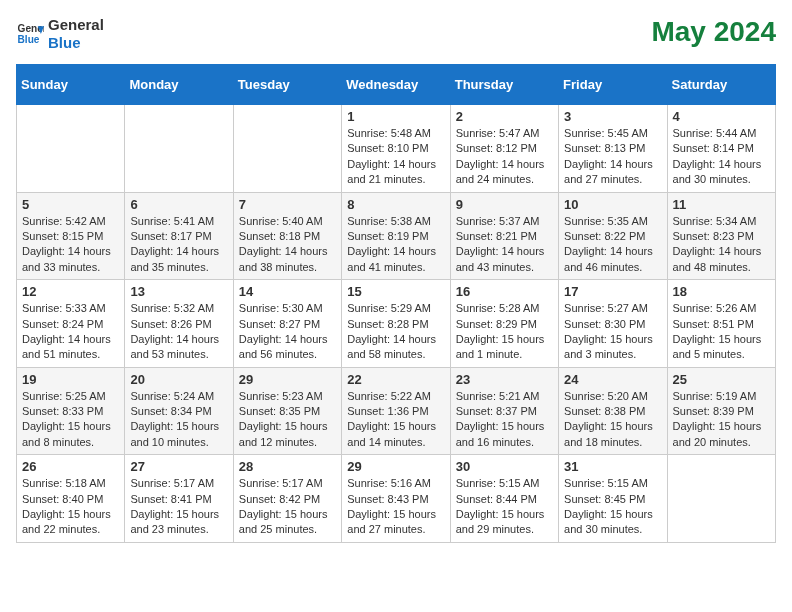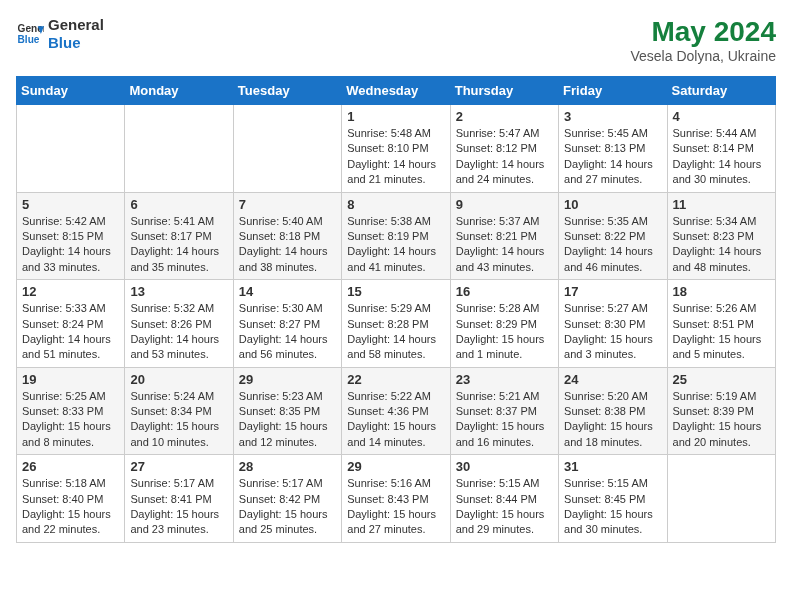--- a/index.html
+++ b/index.html
@@ -40,21 +40,21 @@
     table {
       width: 100%;
       border-collapse: collapse;
       table-layout: fixed;
     }
     thead tr th {
       background-color: #1a73c7;
       color: #fff;
       font-size: 13px;
       font-weight: bold;
-      padding: 6px 4px;
+      padding: 12px 4px;
       text-align: left;
       border: 1px solid #1a73c7;
     }
     tbody tr td {
       vertical-align: top;
       border: 1px solid #ccc;
       padding: 4px 5px;
       min-height: 80px;
       height: 85px;
       font-size: 11px;
@@ -93,21 +93,20 @@
       <text x="2" y="30" font-size="13" font-weight="bold" fill="#1a73c7" font-family="Arial">Blue</text>
       <polygon points="28,8 36,8 32,18" fill="#1a73c7"></polygon>
     </svg>
     <div style="display:flex; flex-direction:column; justify-content:center;">
       <div style="font-size:15px; font-weight:bold; color:#333; line-height:1.2;">General</div>
       <div style="font-size:15px; font-weight:bold; color:#1a73c7; line-height:1.2;">Blue</div>
     </div>
   </div>
   <div class="title-block">
     <div class="month-title">May 2024</div>
-    <div class="subtitle">Vesela Dolyna, Ukraine</div>
   </div>
 </div>
 
 <table>
   <thead>
     <tr id="header-row">
         <th>Sunday</th>
         <th>Monday</th>
         <th>Tuesday</th>
         <th>Wednesday</th>
@@ -249,21 +248,21 @@
         </td>
         <td>
           <span class="day-num">29</span>
           <div class="day-info">Sunrise: 5:23 AM
 Sunset: 8:35 PM
 Daylight: 15 hours and 12 minutes.</div>
         </td>
         <td>
           <span class="day-num">22</span>
           <div class="day-info">Sunrise: 5:22 AM
-Sunset: 4:36 PM
+Sunset: 1:36 PM
 Daylight: 15 hours and 14 minutes.</div>
         </td>
         <td>
           <span class="day-num">23</span>
           <div class="day-info">Sunrise: 5:21 AM
 Sunset: 8:37 PM
 Daylight: 15 hours and 16 minutes.</div>
         </td>
         <td>
           <span class="day-num">24</span>

